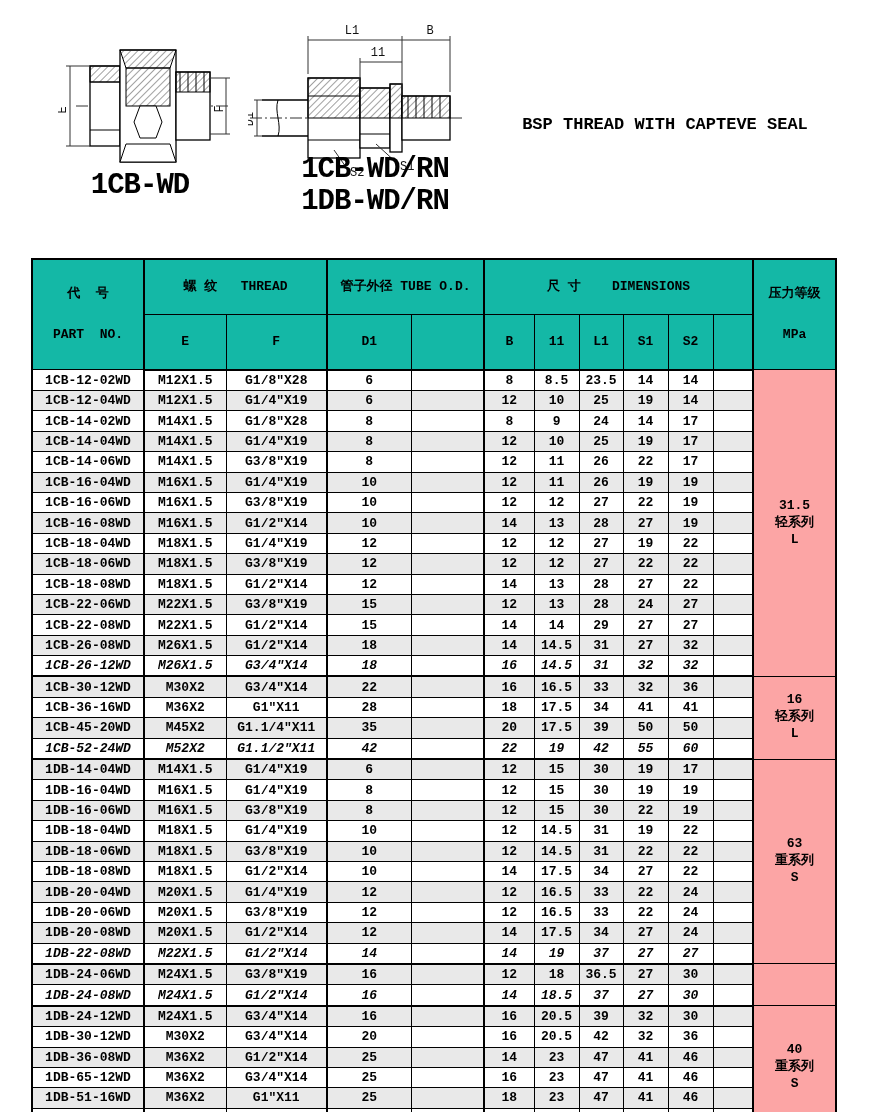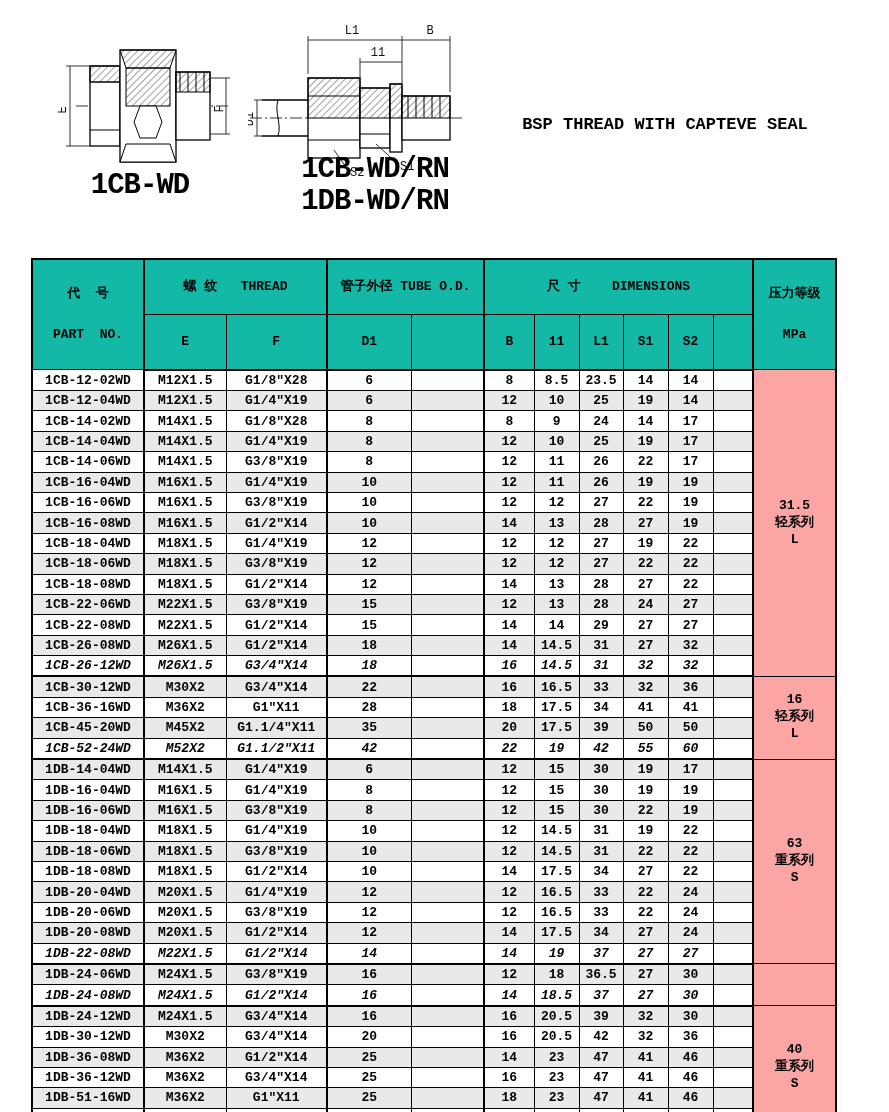--- a/index.html
+++ b/index.html
@@ -636,21 +636,21 @@
           <td>25</td>
           <td class="vr"></td>
           <td>14</td>
           <td>23</td>
           <td>47</td>
           <td>41</td>
           <td>46</td>
           <td class="vr"></td>
         </tr>
         <tr>
-          <td class="vr">1DB-36-12WD</td>
+          <td class="vr">1DB-65-12WD</td>
           <td>M36X2</td>
           <td class="vr">G3/4″X14</td>
           <td>25</td>
           <td class="vr"></td>
           <td>16</td>
           <td>23</td>
           <td>47</td>
           <td>41</td>
           <td>46</td>
           <td class="vr"></td>

